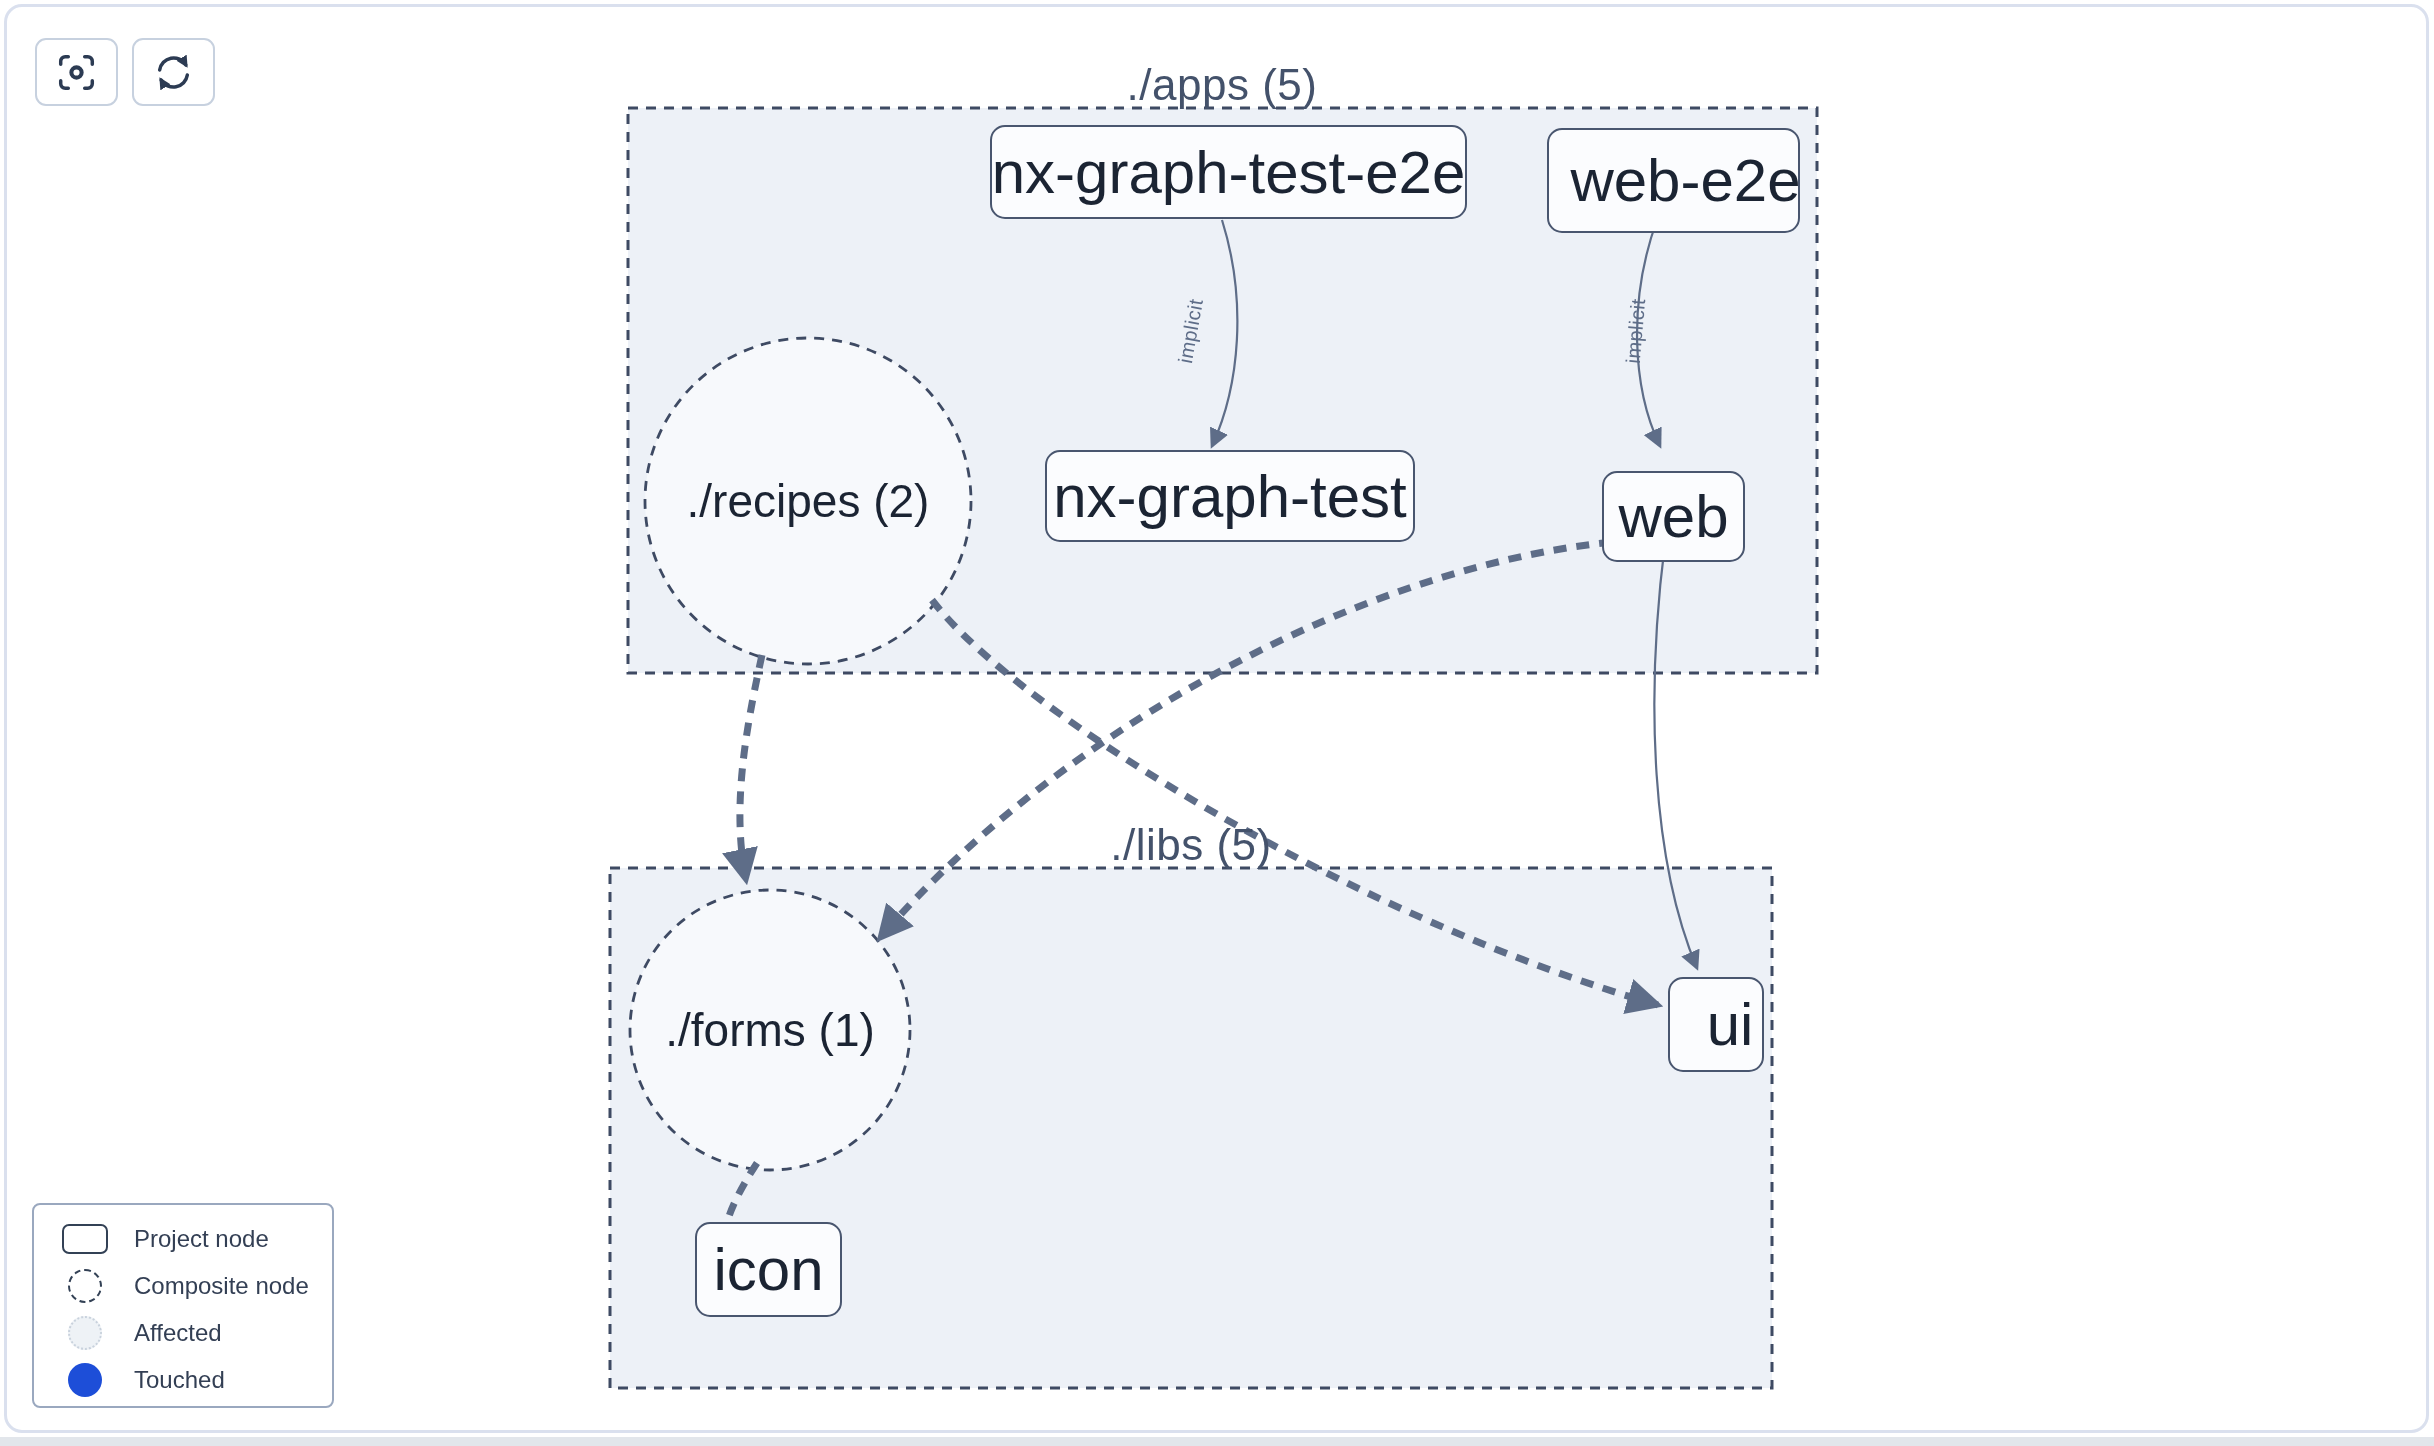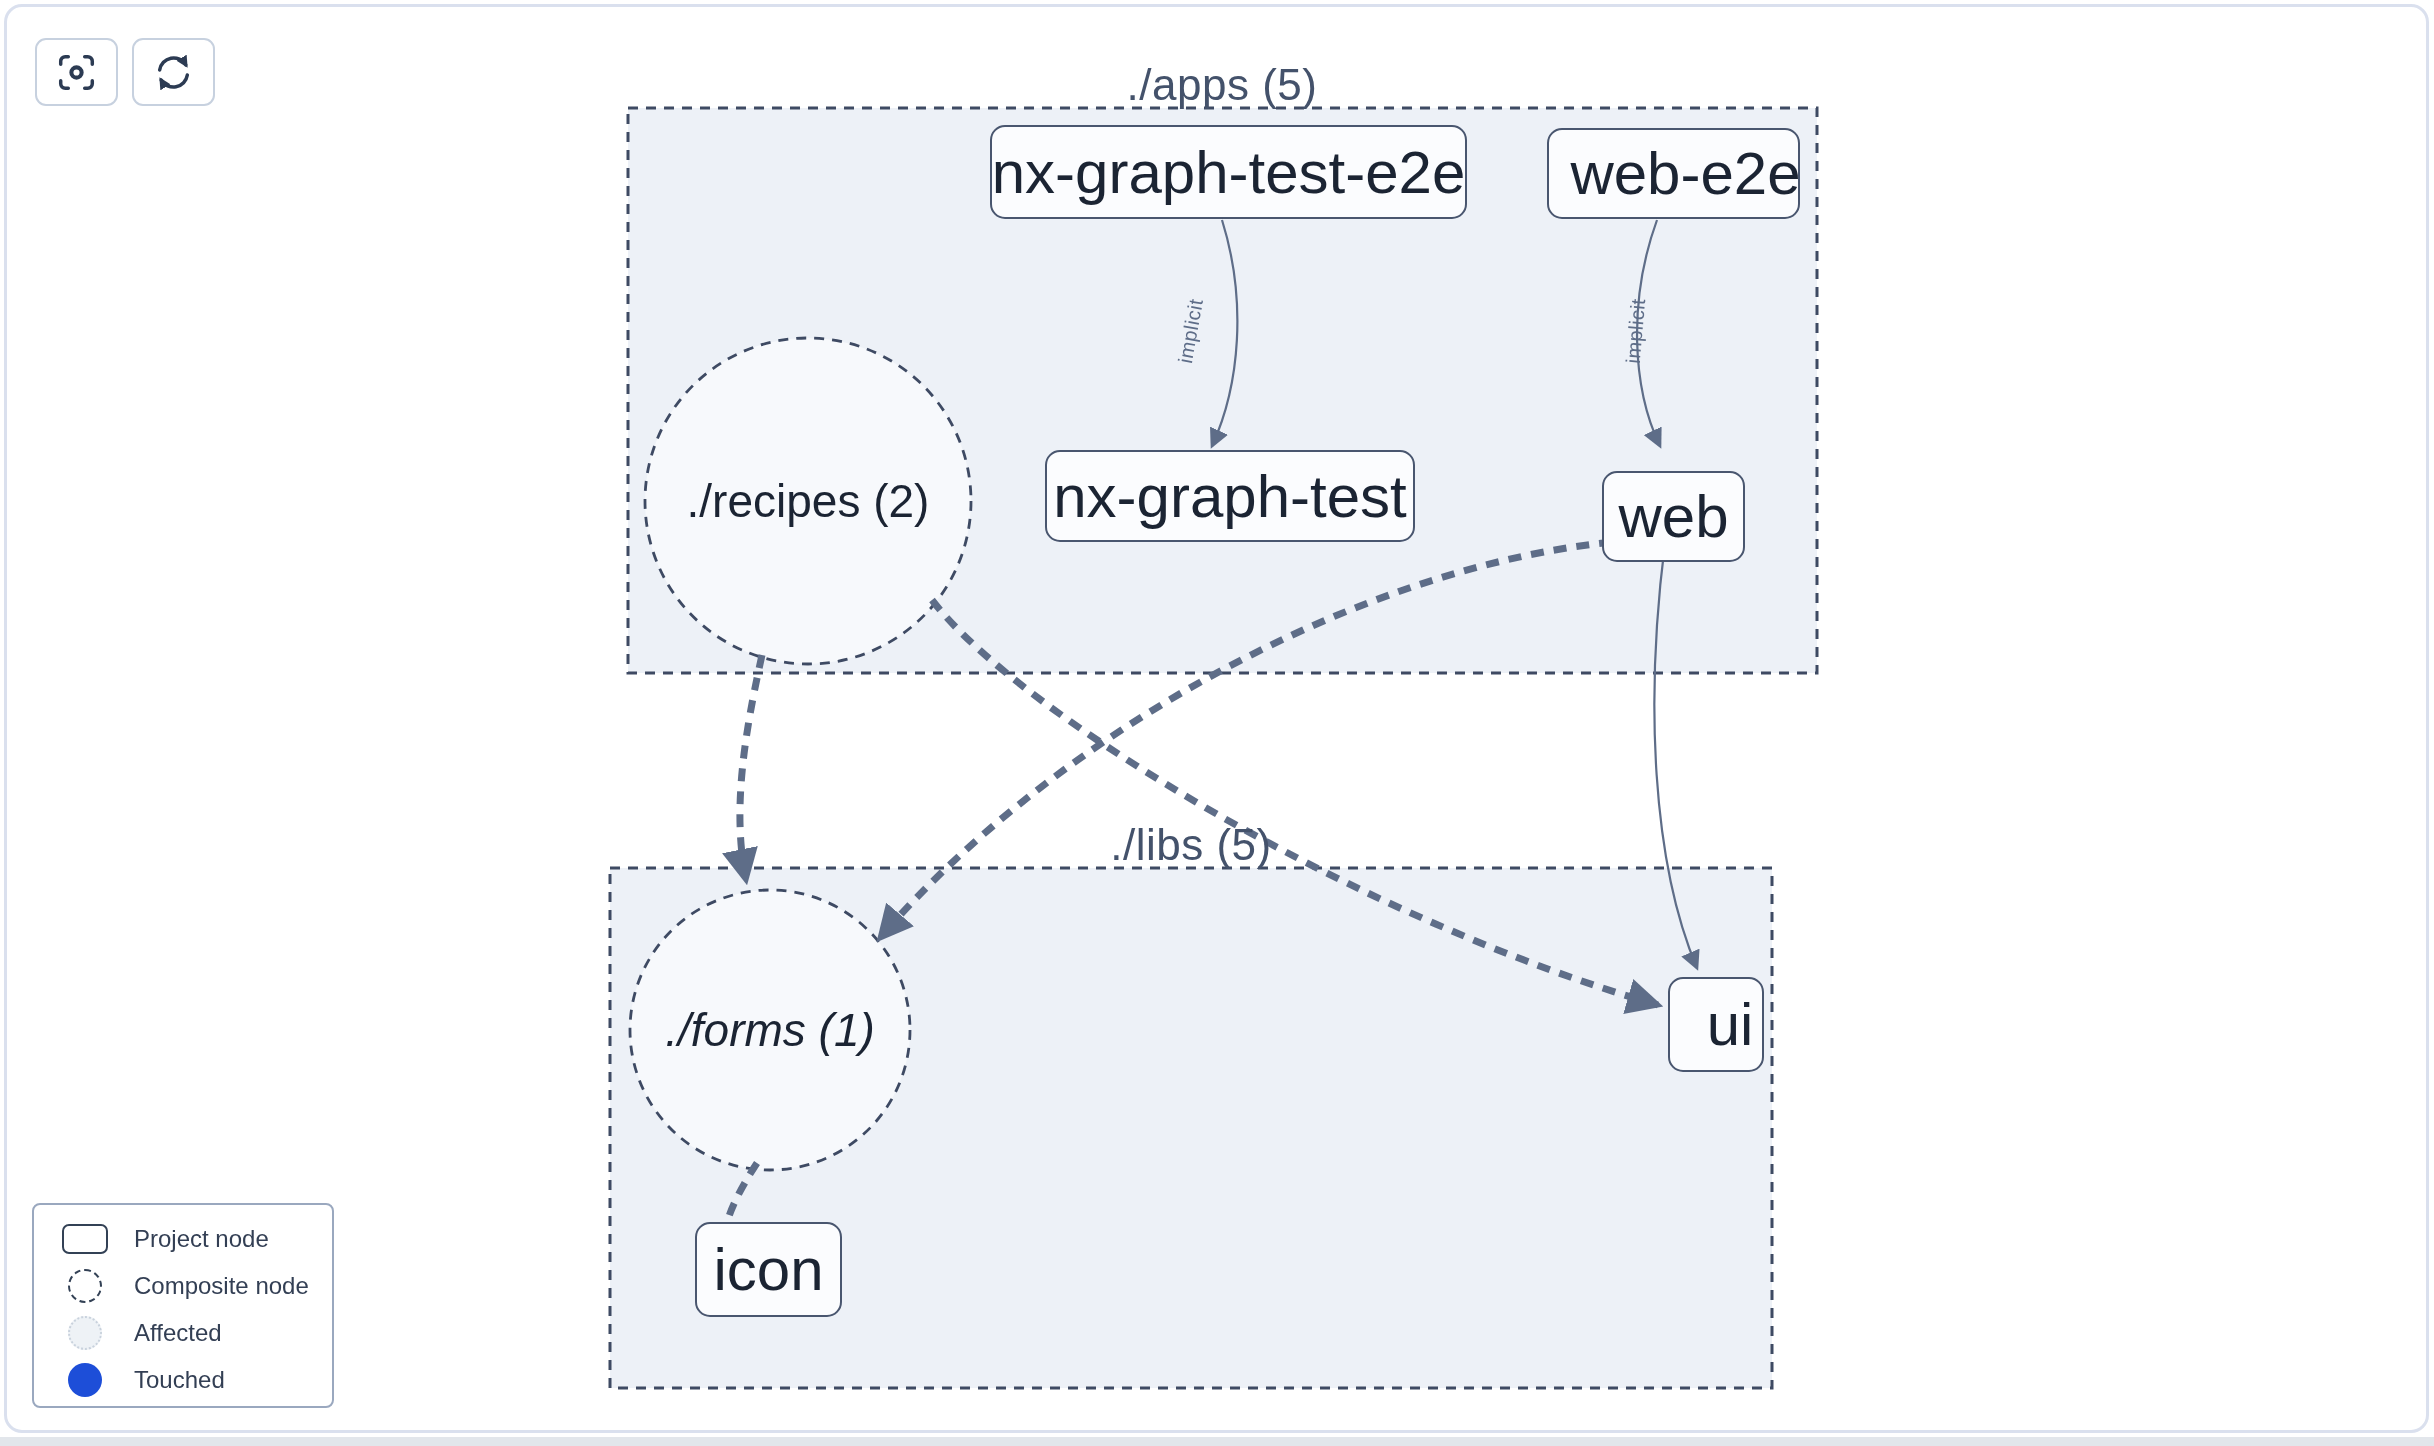--- a/index.html
+++ b/index.html
@@ -79,40 +79,40 @@
     <path d="M 1665,543 C 1645,700 1652,862 1697,968" fill="none" stroke="#5e6d88" stroke-width="2.2" marker-end="url(#arrow-small)"></path>
     <path d="M 757,1163 C 723,1215 716,1247 732,1270" fill="none" stroke="#5e6d88" stroke-width="7" stroke-dasharray="13 10" marker-end="url(#arrow-big)"></path>
   </svg>
 
   <div class="group-label" style="left:1012px; top:60px;">./apps (5)</div>
   <div class="group-label" style="left:981px; top:820px;">./libs (5)</div>
 
   <div class="node" style="left:990px; top:125px; width:477px; height:94px;">
     <span>nx-graph-test-e2e</span>
   </div>
-  <div class="node" style="left:1547px; top:128px; width:253px; height:91px;padding-left:24px;">
+  <div class="node" style="left:1547px; top:128px; width:253px; height:105px;padding-left:24px;">
     <span>web-e2e</span>
   </div>
   <div class="node" style="left:1045px; top:450px; width:370px; height:92px;">
     <span>nx-graph-test</span>
   </div>
   <div class="node" style="left:1602px; top:471px; width:143px; height:91px;">
     <span>web</span>
   </div>
   <div class="node" style="left:1668px; top:977px; width:96px; height:95px;padding-left:28px;">
     <span>ui</span>
   </div>
   <div class="node" style="left:695px; top:1222px; width:147px; height:95px;">
     <span>icon</span>
   </div>
 
   <div class="composite-label" style="left:645px; top:338px; width:326px; height:326px;">
     <span>./recipes (2)</span>
   </div>
-  <div class="composite-label" style="left:630px; top:890px; width:280px; height:280px;font-style:italic;">
+  <div class="composite-label" style="left:630px; top:890px; width:280px; height:280px;">
     <span>./forms (1)</span>
   </div>
 
   <span class="edge-label" style="left:1191px; top:331px;">implicit</span>
   <span class="edge-label l2" style="left:1636px; top:331px;">implicit</span>
 
   <div class="btn" style="left:35px; top:38px;">
     <svg width="41" height="41" viewBox="0 0 40 40">
       <g fill="none" stroke="#2c3b53" stroke-width="3.4" stroke-linecap="round">
         <path d="M12,4.6 H9 A4.4,4.4 0 0 0 4.6,9 V12"></path>

